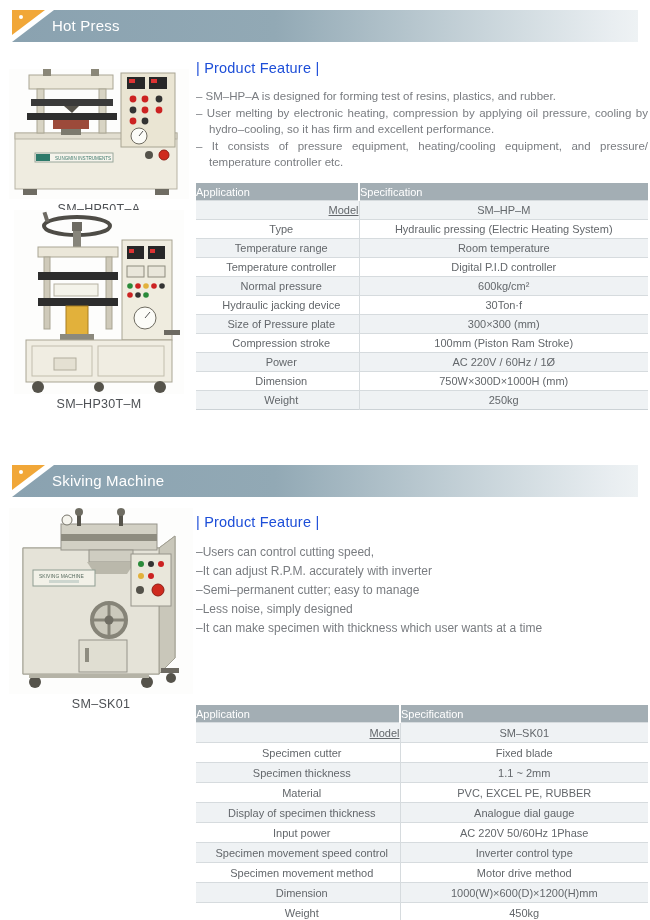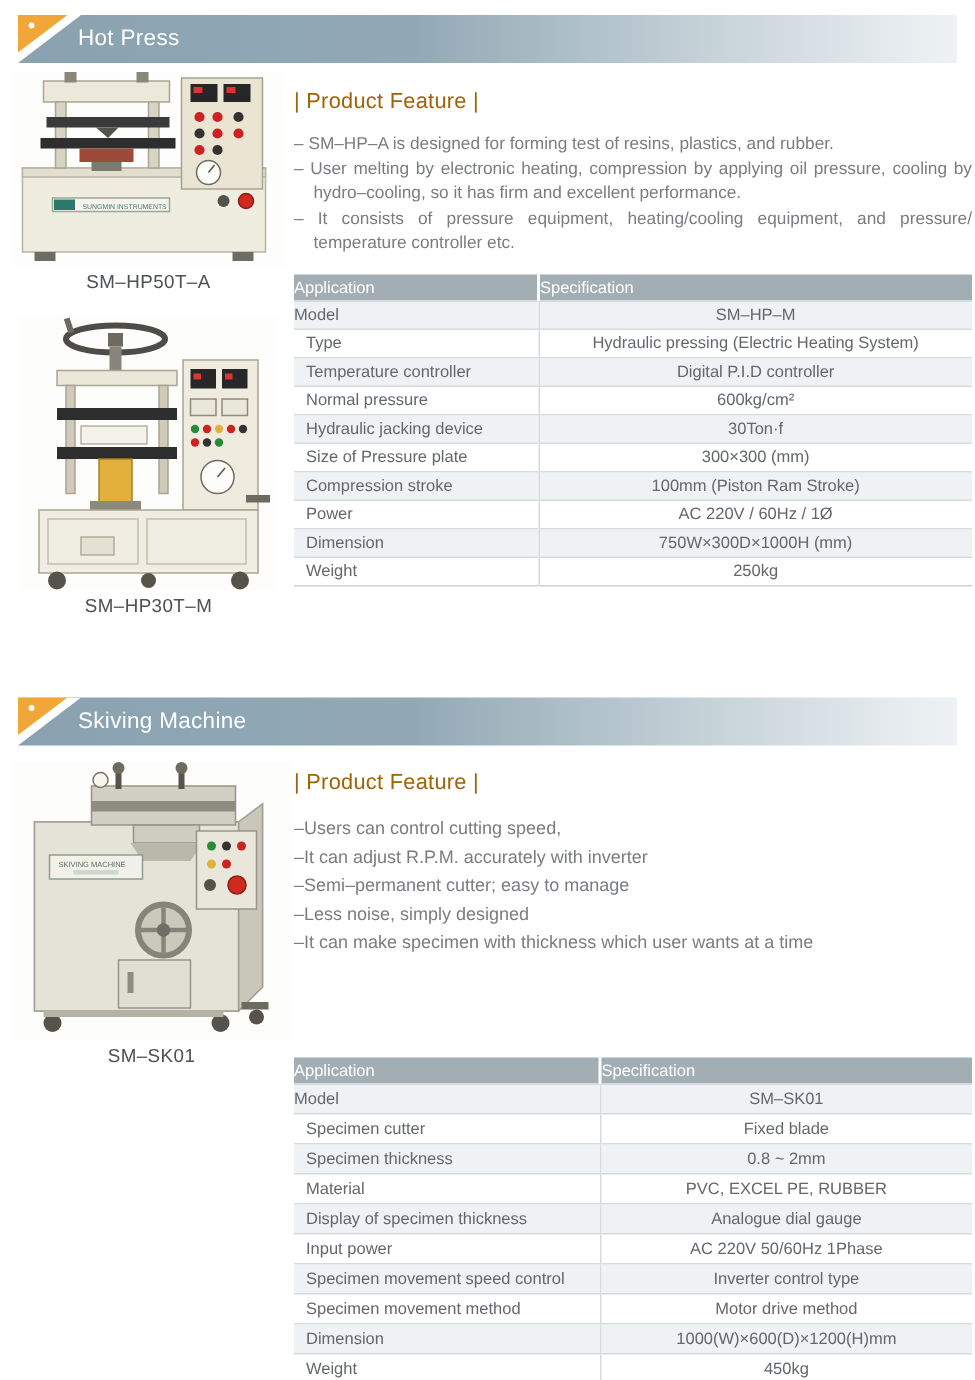--- a/index.html
+++ b/index.html
@@ -20,58 +20,58 @@
     clip-path:polygon(0 0,100% 0,0 100%);}
   .corner-dot{position:absolute;left:7px;top:5px;width:4px;height:4px;border-radius:50%;background:#ffffff;}
   .sec-title{position:absolute;left:40px;top:0;line-height:32px;color:#ffffff;font-size:15px;letter-spacing:.2px;}
 
   
   .fig{position:absolute;text-align:center;}
   .fig svg{display:block;margin:0 auto;background:#fdfdfc;}
   .fig-label{font-size:12.5px;color:#4d5054;margin-top:3px;letter-spacing:.3px;}
 
   
-  .feature-head{position:absolute;left:196px;color:#a16207;font-size:14.5px;letter-spacing:.2px;}
+  .feature-head{position:absolute;left:196px;color:#1d4ed8;font-size:14.5px;letter-spacing:.2px;}
   .features{position:absolute;left:196px;width:452px;color:#797c80;text-align:justify;}
   .features-1{top:88px;font-size:11.5px;line-height:16.5px;}
   .features-1 .feature-item{padding-left:13px;text-indent:-13px;}
   .features-2{top:543px;font-size:12px;line-height:19px;}
 
   
   .spec-table{position:absolute;left:196px;width:452px;border-collapse:collapse;table-layout:fixed;}
   .spec-table th{
     background:#a3aeb4;color:#ffffff;font-weight:normal;font-size:11px;
     height:17px;padding:0;text-align:left;
   }
   .spec-table th + th{border-left:2px solid #ffffff;}
   .spec-table td{
     font-size:11px;color:#63676b;padding:0 0 0 8px;height:18px;
-    border-top:1px solid #d6dbde;text-align:left;white-space:nowrap;overflow:hidden;
+    border-top:1px solid #d6dbde;text-align:center;white-space:nowrap;overflow:hidden;
   }
   .spec-table td:last-child{text-align:center;padding:0;border-left:1px solid #d6dbde;}
   .spec-table tbody tr:nth-child(odd){background:#eff2f4;}
-  .spec-table tbody tr:first-child td:first-child{text-align:left;padding-left:0;}
+  .spec-table tbody tr:first-child td:first-child{text-align:right;padding-left:0;text-decoration:underline;}
   .spec-table{border-bottom:1px solid #ccd2d6;}
   .table-1{top:183px;} .table-1 col.c1{width:163px;}
   .table-2{top:705px;} .table-2 td{height:19px;} .table-2 col.c1{width:204px;}
 </style>
 </head>
 <body>
 
 <div class="page">
 
   <div class="sec-header" style="top:10px;">
     <div class="bar"></div>
     <div class="corner-white"></div>
     <div class="corner-orange"></div>
     <div class="corner-dot"></div>
     <div class="sec-title">Hot Press</div>
   </div>
 
-  <div class="fig" style="left:8px;top:48px;width:182px;">
+  <div class="fig" style="left:8px;top:69px;width:182px;">
     <svg width="180" height="130" viewBox="0 0 180 130">
       <rect x="6" y="64" width="162" height="56" fill="#efece0" stroke="#b7b3a4"></rect>
       <rect x="6" y="64" width="162" height="6" fill="#e2ded0" stroke="#b7b3a4"></rect>
       <rect x="14" y="120" width="14" height="6" fill="#6f6c63"></rect>
         <rect x="146" y="120" width="14" height="6" fill="#6f6c63"></rect>
 
       <rect x="20" y="6" width="84" height="14" fill="#ece8da" stroke="#aaa693"></rect>
       <rect x="34" y="0" width="8" height="7" fill="#8a8778"></rect>
         <rect x="82" y="0" width="8" height="7" fill="#8a8778"></rect>
       <rect x="28" y="20" width="7" height="44" fill="#d8d4c4" stroke="#aaa693"></rect>
@@ -175,20 +175,24 @@
     <tbody>
         <tr>
           <td>Model</td>
           <td>SM–HP–M</td>
         </tr>
         <tr>
           <td>Type</td>
           <td>Hydraulic pressing (Electric Heating System)</td>
         </tr>
         <tr>
+          <td>Temperature range</td>
+          <td>Room temperature</td>
+        </tr>
+        <tr>
           <td>Temperature controller</td>
           <td>Digital P.I.D controller</td>
         </tr>
         <tr>
           <td>Normal pressure</td>
           <td>600kg/cm²</td>
         </tr>
         <tr>
           <td>Hydraulic jacking device</td>
           <td>30Ton·f</td>
@@ -296,21 +300,21 @@
         <tr>
           <td>Model</td>
           <td>SM–SK01</td>
         </tr>
         <tr>
           <td>Specimen cutter</td>
           <td>Fixed blade</td>
         </tr>
         <tr>
           <td>Specimen thickness</td>
-          <td>0.8 ~ 2mm</td>
+          <td>1.1 ~ 2mm</td>
         </tr>
         <tr>
           <td>Material</td>
           <td>PVC, EXCEL PE, RUBBER</td>
         </tr>
         <tr>
           <td>Display of specimen thickness</td>
           <td>Analogue dial gauge</td>
         </tr>
         <tr>

